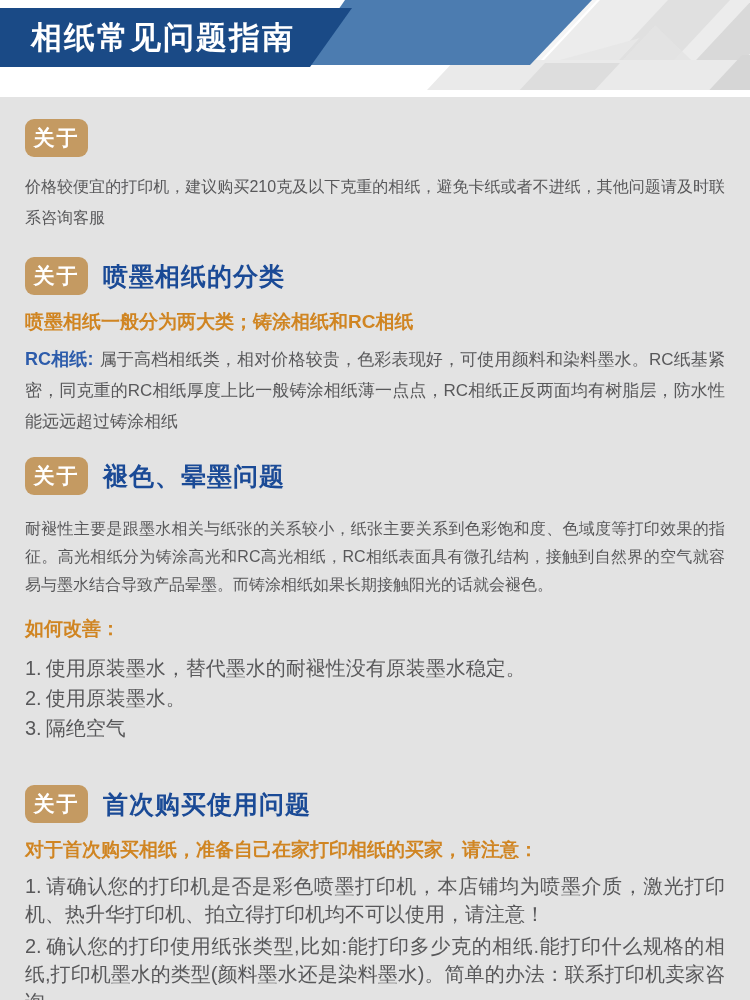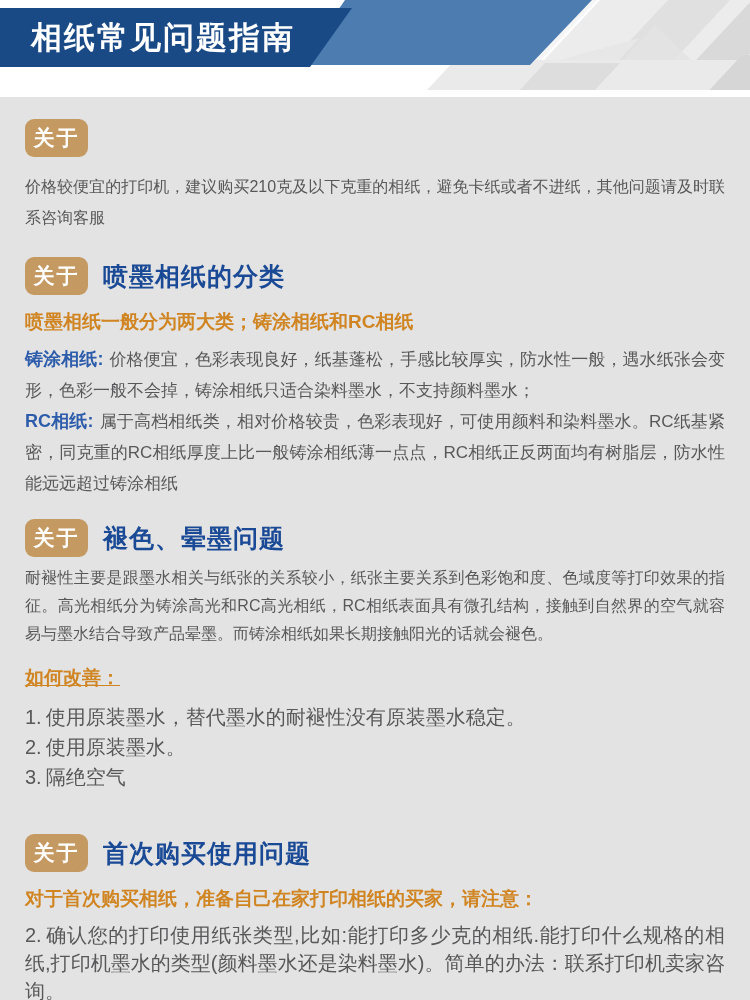--- a/index.html
+++ b/index.html
@@ -103,34 +103,34 @@
   .body-text.tight { line-height: 28px; }
 
   .lead {
     color: #d08522;
     font-size: 19px;
     font-weight: bold;
   }
   .para { color: #58585a; font-size: 17px; line-height: 31px; text-align: justify; }
   .para .label { color: #2d5cab; font-weight: bold; font-size: 18px; margin-right: 6px; }
 
-  .subheading { color: #d08522; font-size: 19px; font-weight: bold; text-decoration: underline; }
+  .subheading { color: #d08522; font-size: 19px; font-weight: bold; }
 
   .list .li { color: #58585a; font-size: 20px; line-height: 30px; text-align: justify; }
   .list .li .num { margin-right: 4px; }
   .list.wrap .li { line-height: 28px; margin-bottom: 4px; }
 
   
   .s1-head { padding-top: 22px; }
   .s1-body { margin-top: 14px; }
   .s2-head { margin-top: 24px; }
   .s2-lead { margin-top: 14px; }
   .s2-paras { margin-top: 9px; }
   .s3-head { margin-top: 20px; }
-  .s3-body { margin-top: 7px; }
+  .s3-body { margin-top: 20px; }
   .s3-sub  { margin-top: 17px; }
   .s3-list { margin-top: 11px; }
   .s4-head { margin-top: 42px; }
   .s4-lead { margin-top: 14px; }
   .s4-list { margin-top: 9px; }
 </style>
 </head>
 <body>
 
 <div class="page">
@@ -160,21 +160,20 @@
       <p class="body-text s1-body">价格较便宜的打印机，建议购买210克及以下克重的相纸，避免卡纸或者不进纸，其他问题请及时联系咨询客服</p>
     </section>
 
     <section>
       <div class="sec-head s2-head">
         <span class="badge">关于</span>
         <h2 class="sec-title">喷墨相纸的分类</h2>
       </div>
       <p class="lead s2-lead">喷墨相纸一般分为两大类；铸涂相纸和RC相纸</p>
       <div class="s2-paras">
-        <p class="para"><span class="label">铸涂相纸:</span><span>价格便宜，色彩表现良好，纸基蓬松，手感比较厚实，防水性一般，遇水纸张会变形，色彩一般不会掉，铸涂相纸只适合染料墨水，不支持颜料墨水；</span></p>
         <p class="para"><span class="label">RC相纸:</span><span>属于高档相纸类，相对价格较贵，色彩表现好，可使用颜料和染料墨水。RC纸基紧密，同克重的RC相纸厚度上比一般铸涂相纸薄一点点，RC相纸正反两面均有树脂层，防水性能远远超过铸涂相纸</span></p>
       </div>
     </section>
 
     <section>
       <div class="sec-head s3-head">
         <span class="badge">关于</span>
         <h2 class="sec-title">褪色、晕墨问题</h2>
       </div>
       <p class="body-text tight s3-body">耐褪性主要是跟墨水相关与纸张的关系较小，纸张主要关系到色彩饱和度、色域度等打印效果的指征。高光相纸分为铸涂高光和RC高光相纸，RC相纸表面具有微孔结构，接触到自然界的空气就容易与墨水结合导致产品晕墨。而铸涂相纸如果长期接触阳光的话就会褪色。</p>
@@ -186,18 +185,19 @@
       </div>
     </section>
 
     <section>
       <div class="sec-head s4-head">
         <span class="badge">关于</span>
         <h2 class="sec-title">首次购买使用问题</h2>
       </div>
       <p class="lead s4-lead">对于首次购买相纸，准备自己在家打印相纸的买家，请注意：</p>
       <div class="list wrap s4-list">
+        <div class="li"><span class="num">1.</span><span>请确认您的打印机是否是彩色喷墨打印机，本店铺均为喷墨介质，激光打印机、热升华打印机、拍立得打印机均不可以使用，请注意！</span></div>
         <div class="li"><span class="num">2.</span><span>确认您的打印使用纸张类型,比如:能打印多少克的相纸.能打印什么规格的相纸,打印机墨水的类型(颜料墨水还是染料墨水)。简单的办法：联系打印机卖家咨询。</span></div>
       </div>
     </section>
 
   </main>
 </div>
 
 </body></html>

